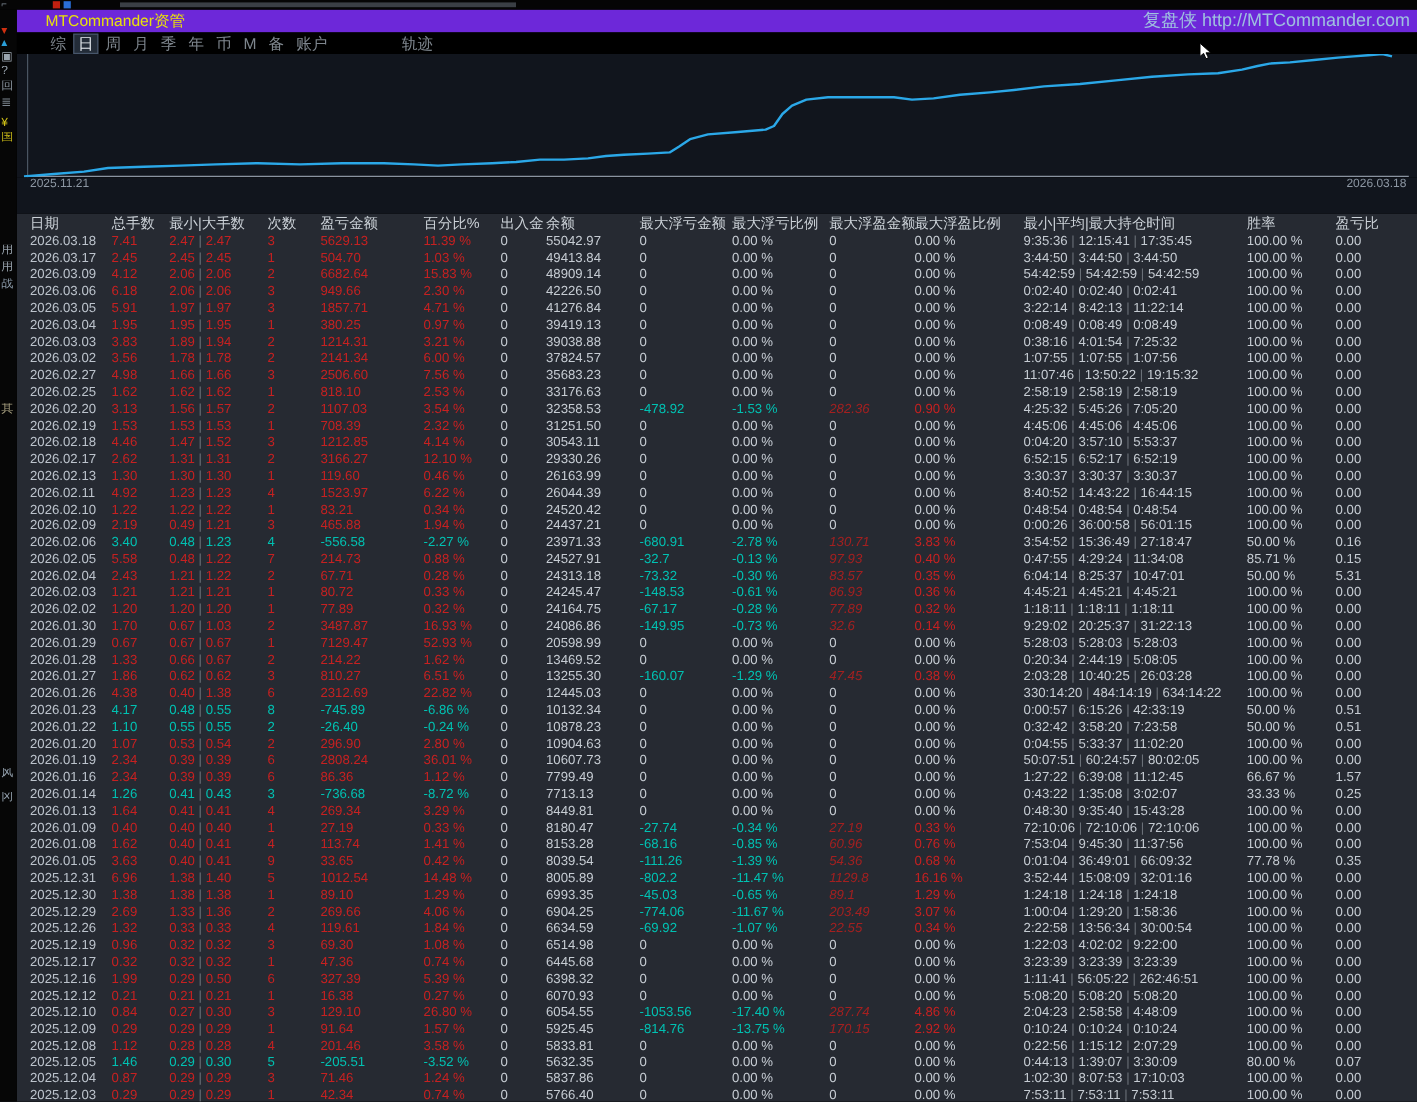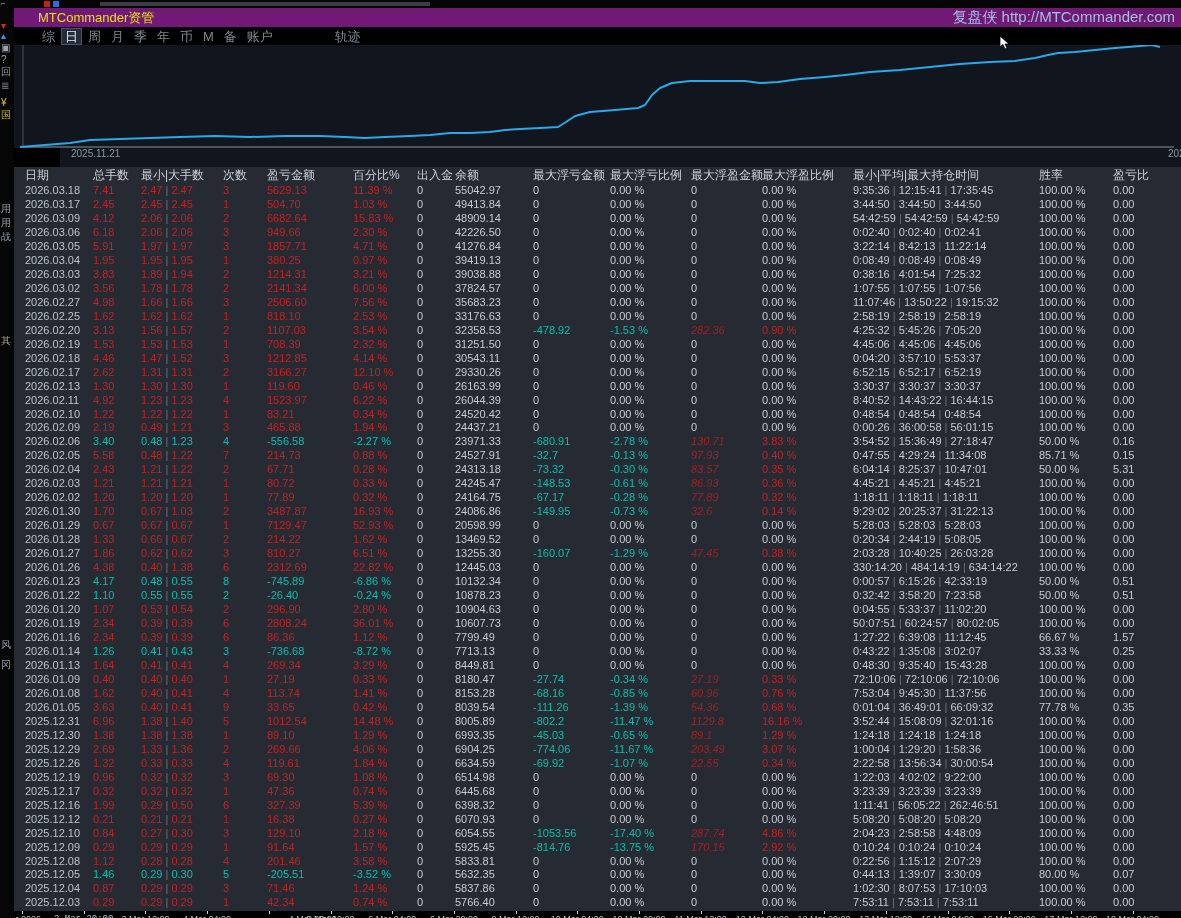--- a/index.html
+++ b/index.html
@@ -8,32 +8,32 @@
   
   .top-strip{height:8px;background:#050505;position:relative;overflow:hidden;}
   .top-strip .sq{position:absolute;top:1px;width:6px;height:6px;}
   .top-strip .bar{position:absolute;top:2px;height:4px;background:#3a3f45;}
   .top-strip .brk{position:absolute;left:1px;top:0;color:#7f8a95;font-size:8px;line-height:8px;}
   
   .left-strip{position:absolute;left:0;top:8px;width:14px;height:910px;background:#060606;overflow:hidden;z-index:5;}
   .left-strip span{position:absolute;left:1px;width:13px;overflow:hidden;font-size:10px;line-height:10px;}
   .main{margin-left:14px;width:1167px;}
   
-  .titlebar{height:19px;background:#701a75;display:flex;justify-content:space-between;align-items:center;
+  .titlebar{height:19px;background:#6d28d9;display:flex;justify-content:space-between;align-items:center;
             padding:0 6px 0 24px;}
   .app-title{color:#e8e00c;font-size:13px;letter-spacing:0;}
   .brand{color:#9fc0df;font-size:15px;}
   
   .menubar{height:18px;background:#000;display:flex;align-items:center;padding-left:24px;}
   .menu-item{color:#7e868e;font-size:13px;line-height:15px;padding:0 4px;margin-right:2px;cursor:default;}
   .menu-item.active{color:#e4e9ee;background:#232c38;border:1px solid #47566b;padding:0 3px;}
   
   .chart{height:103px;background:#11151d;position:relative;}
   .chart svg{position:absolute;left:0;top:0;}
-  .range-row{height:19px;background:#11151d;position:relative;font-size:10px;color:#8d97a3;margin-left:46px;}
+  .range-row{height:30px;background:#11151d;position:relative;font-size:10px;color:#8d97a3;}
   .range-row .lbl{position:absolute;top:0;line-height:12px;}
   
   .table{background:#262a32;}
   .grid{display:grid;grid-template-columns:68px 48px 82px 44px 86px 64px 38px 78px 77px 81px 71px 91px 186px 74px 66px;
         padding-left:11px;}
   .thead{height:17px;align-items:center;color:#ccd2d8;font-size:12px;}
   .thead span{white-space:nowrap;overflow:hidden;}
   .rows{height:727px;overflow:hidden;}
   .trow{height:13.98px;line-height:13.9px;font-size:11px;}
   .trow span{white-space:nowrap;overflow:hidden;}
@@ -915,21 +915,21 @@
           <span class="c-plain">5:08:20<span class="sep"> | </span>5:08:20<span class="sep"> | </span>5:08:20</span>
           <span class="c-plain">100.00 %</span>
           <span class="c-plain">0.00</span>
         </div>
         <div class="grid trow">
           <span class="c-date">2025.12.10</span>
           <span class="c-pos">0.84</span>
           <span class="c-pos">0.27<span class="sep"> | </span>0.30</span>
           <span class="c-pos">3</span>
           <span class="c-pos">129.10</span>
-          <span class="c-pos">2.18 %</span>
+          <span class="c-pos">26.80 %</span>
           <span class="c-plain">0</span>
           <span class="c-plain">6054.55</span>
           <span class="c-neg">-1053.56</span>
           <span class="c-neg">-17.40 %</span>
           <span class="c-posdim">287.74</span>
           <span class="c-pos">4.86 %</span>
           <span class="c-plain">2:04:23<span class="sep"> | </span>2:58:58<span class="sep"> | </span>4:48:09</span>
           <span class="c-plain">100.00 %</span>
           <span class="c-plain">0.00</span>
         </div>

